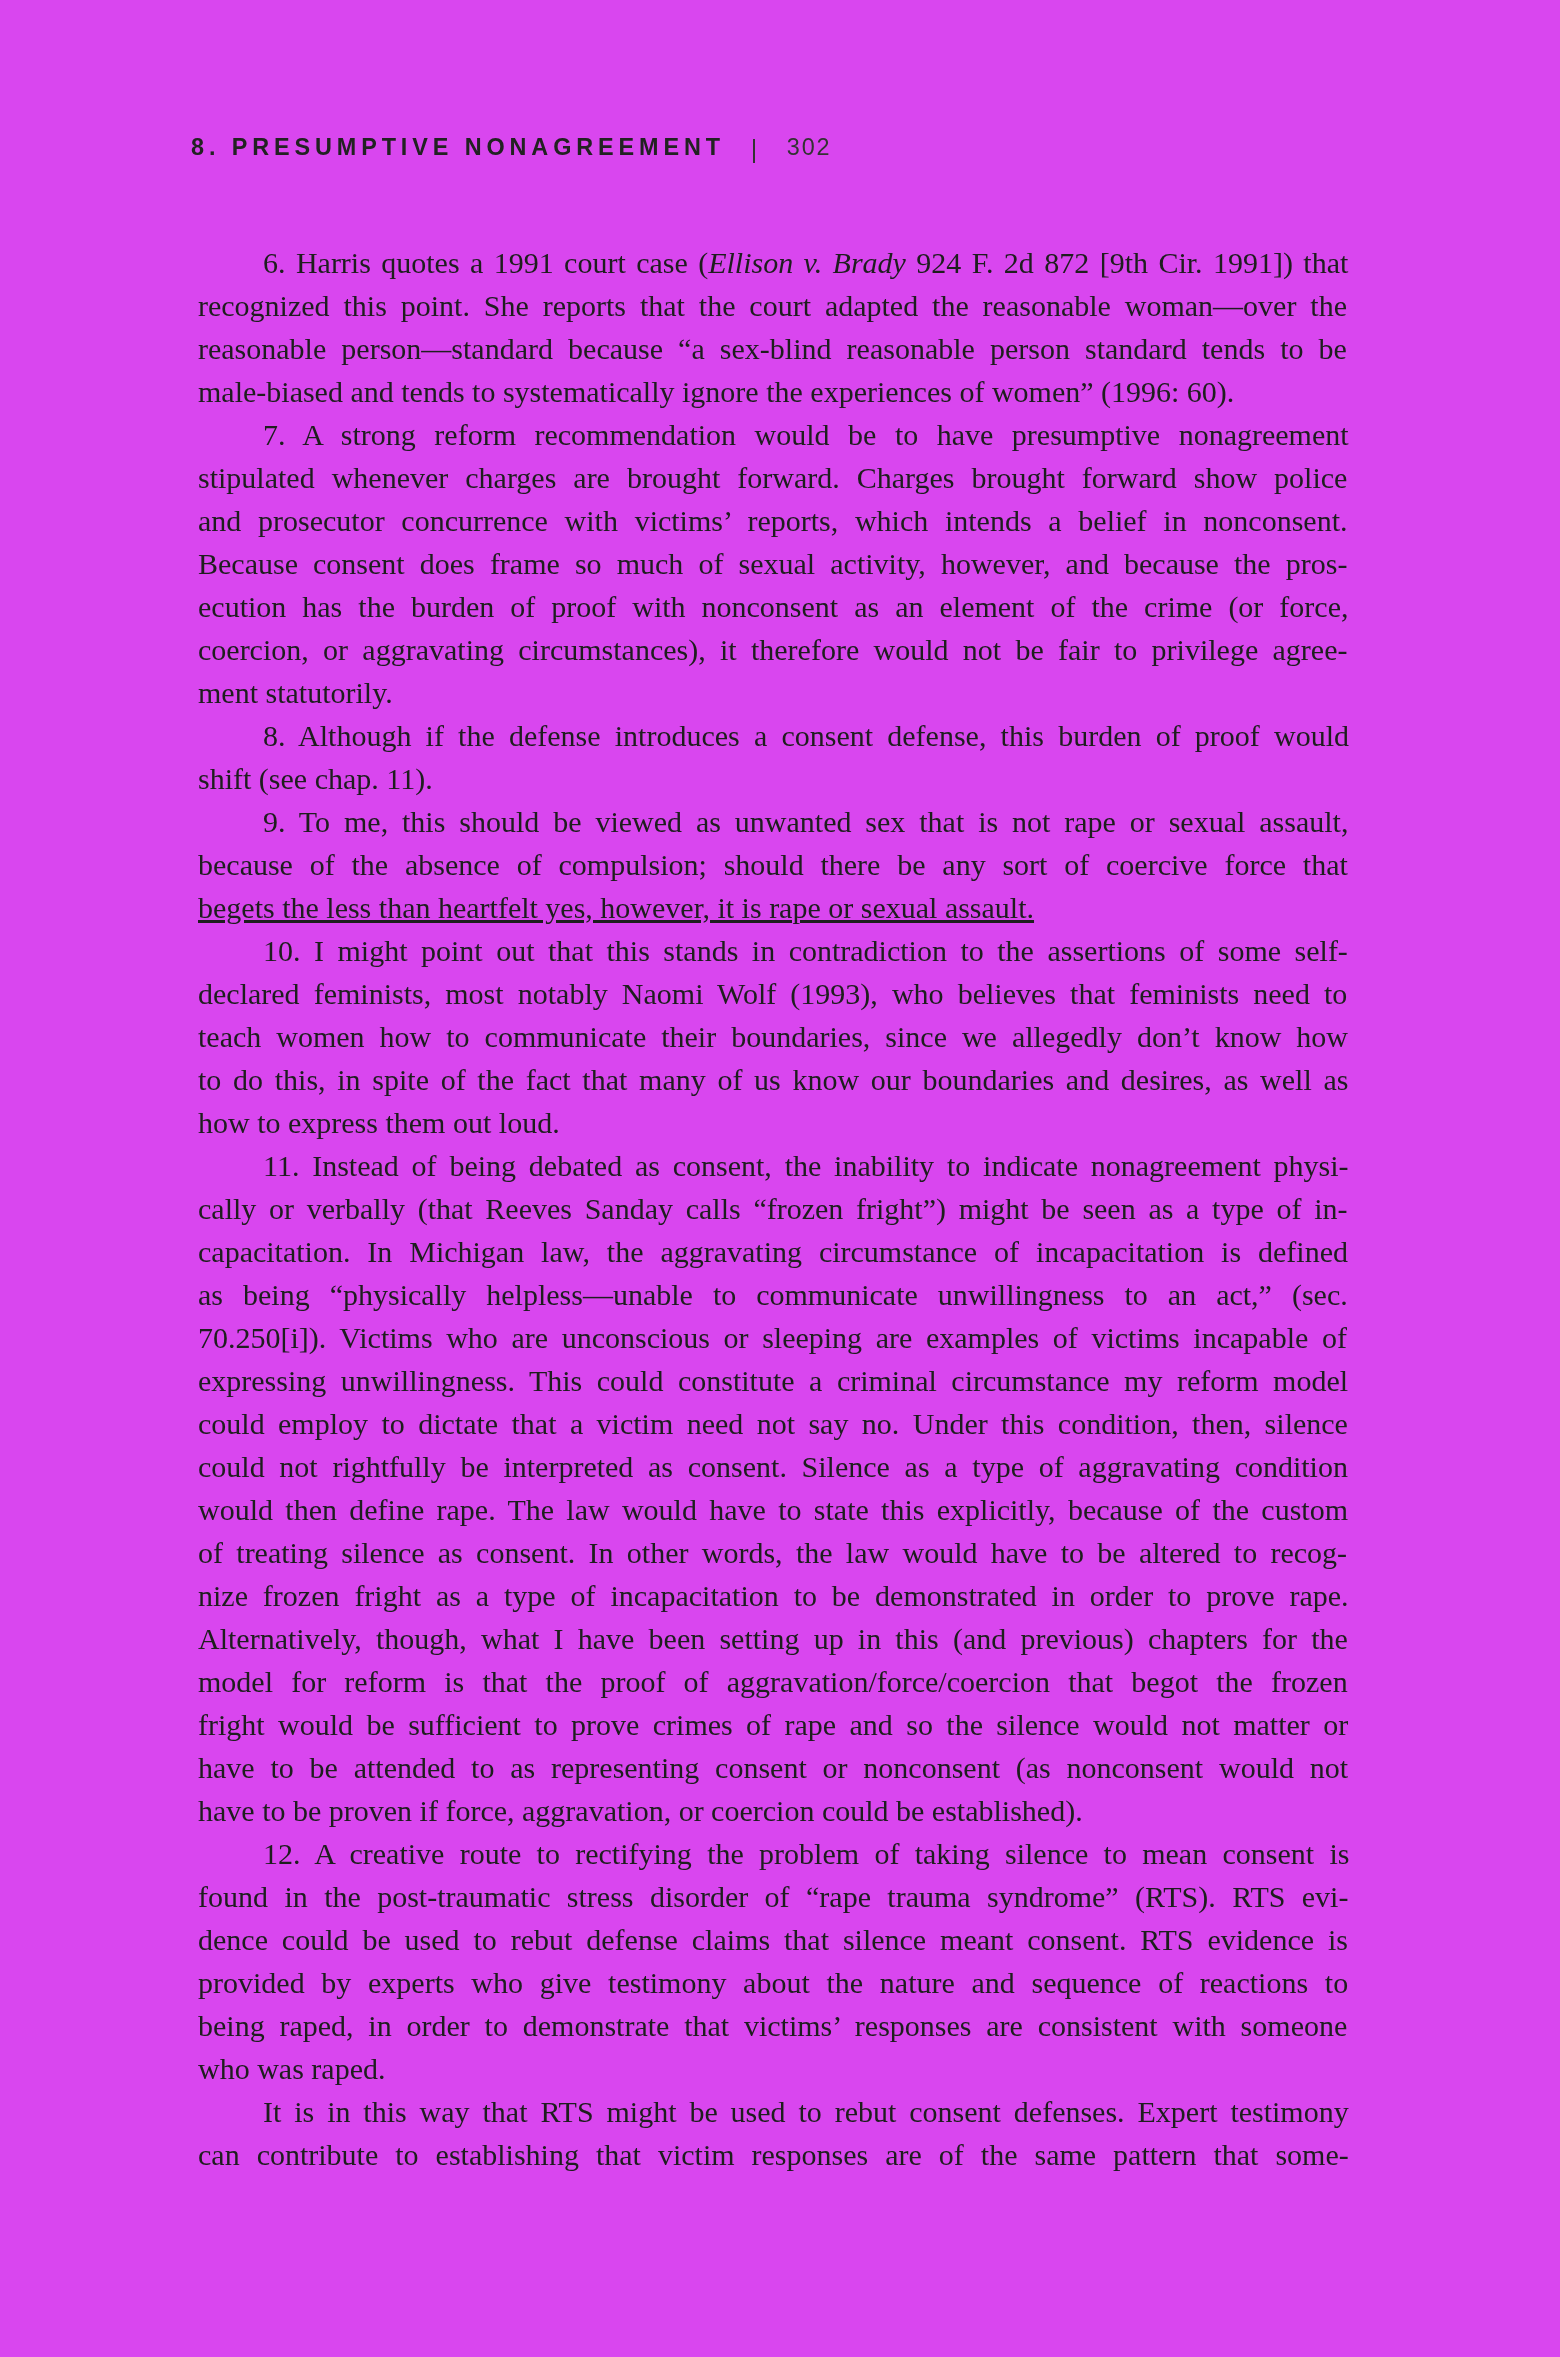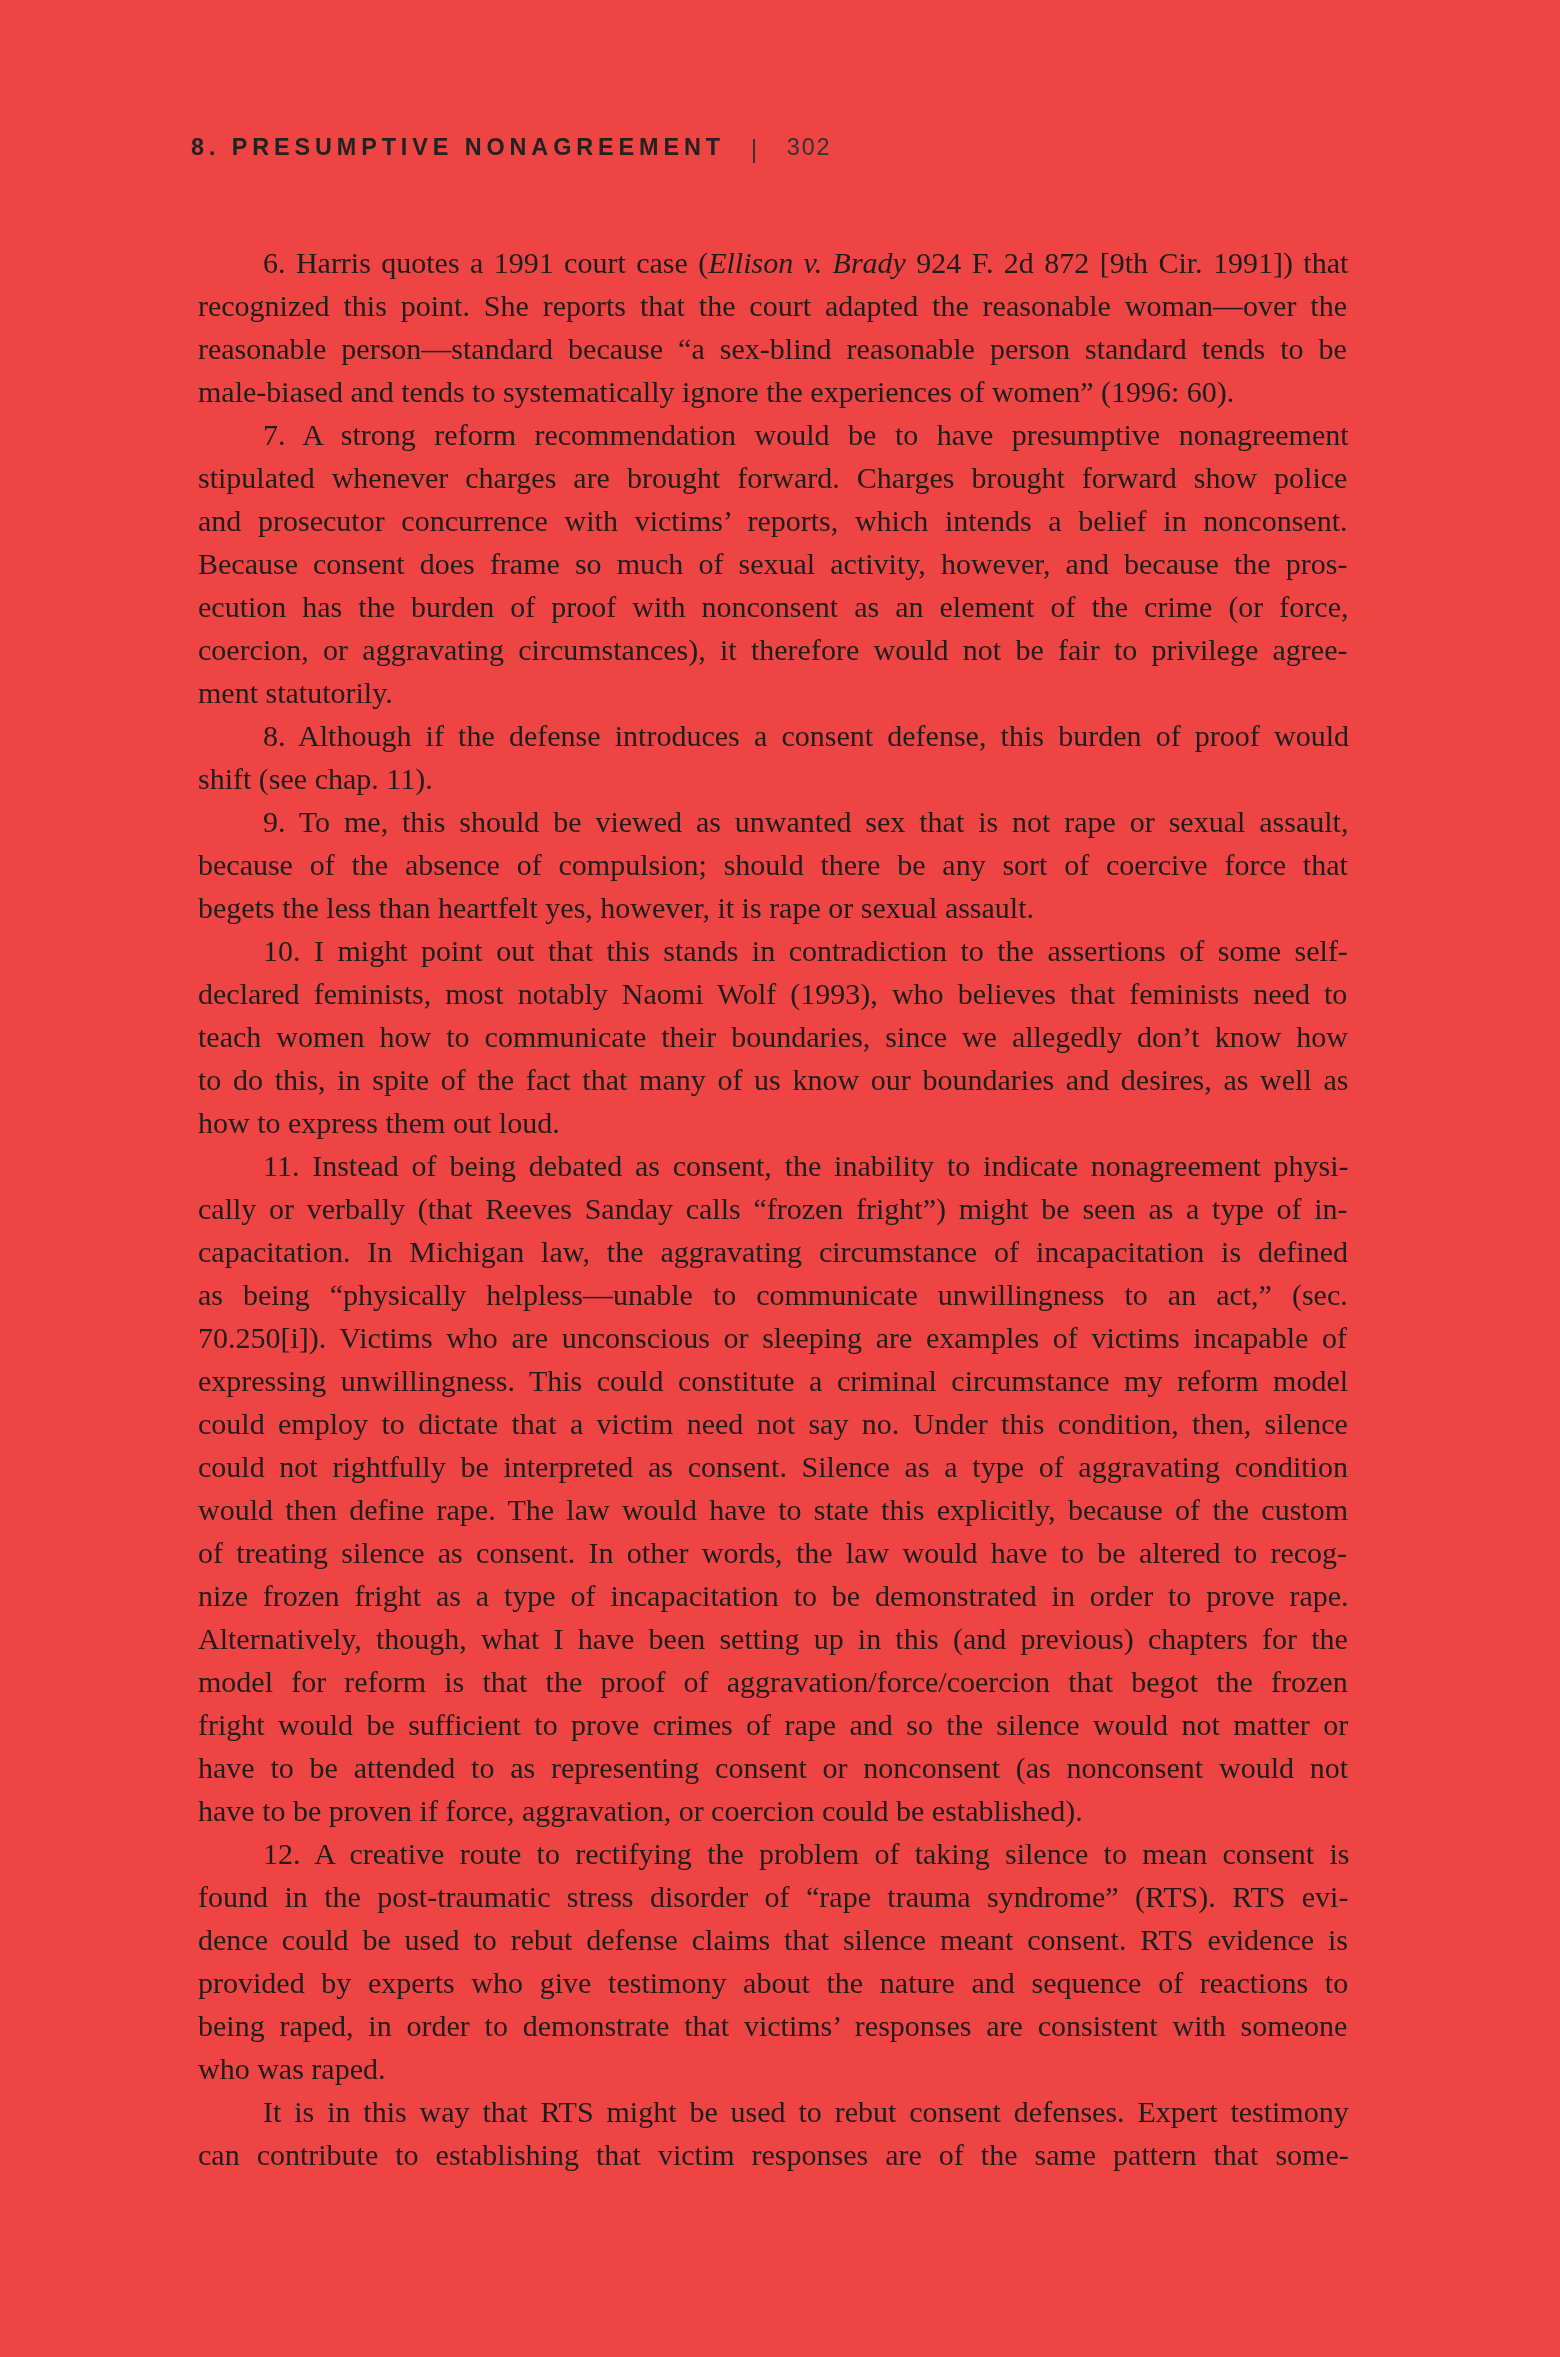--- a/index.html
+++ b/index.html
@@ -1,17 +1,17 @@
 <!DOCTYPE html>
 <html style="font-size:15px"><head>
   <meta charset="utf-8">
   <style>
     html, body { margin: 0; padding: 0; background: #ffffff; }
     body { width: 1561px; height: 2357px; position: relative; overflow: hidden; }
-    .page { position: absolute; left: 0; top: 0; width: 1561px; height: 2357px; background: #ef4444; }
+    .page { position: absolute; left: 0; top: 0; width: 1561px; height: 2357px; background: #d946ef; }
     .running-head {
       position: absolute; left: 191px; top: 131px; height: 32px;
       font-family: "Liberation Sans", sans-serif; font-size: 23.4px; color: #222;
       display: flex; align-items: center; white-space: nowrap;
     }
     .rh-title { font-weight: bold; letter-spacing: 4.9px; }
     .rh-sep { display: inline-block; width: 1.9px; height: 24px; background: #333; margin: 0 32px 0 28px; position: relative; top: 3.7px; }
     .rh-page { letter-spacing: 1.9px; color: #333; }
     .body-text {
       position: absolute; left: 190px; top: 241px; width: 1166px;
@@ -44,21 +44,21 @@
       <div class="line" style="white-space: nowrap; text-align-last: left; word-spacing: 9.5px;"><span>stipulated whenever charges are brought forward. Charges brought forward show police</span></div>
       <div class="line" style="white-space: nowrap; text-align-last: left; word-spacing: 9.2px;"><span>and prosecutor concurrence with victims’ reports, which intends a belief in nonconsent.</span></div>
       <div class="line" style="white-space: nowrap; text-align-last: left; word-spacing: 7.6px;"><span>Because consent does frame so much of sexual activity, however, and because the pros-</span></div>
       <div class="line" style="white-space: nowrap; text-align-last: left; word-spacing: 8.5px;"><span>ecution has the burden of proof with nonconsent as an element of the crime (or force,</span></div>
       <div class="line" style="white-space: nowrap; text-align-last: left; word-spacing: 6.8px;"><span>coercion, or aggravating circumstances), it therefore would not be fair to privilege agree-</span></div>
       <div class="line last" style="text-align-last: left; text-align: left;"><span>ment statutorily.</span></div>
       <div class="line indent" style="white-space: nowrap; text-align-last: left; word-spacing: 6.7px;"><span>8. Although if the defense introduces a consent defense, this burden of proof would</span></div>
       <div class="line last" style="text-align-last: left; text-align: left;"><span>shift (see chap. 11).</span></div>
       <div class="line indent" style="white-space: nowrap; text-align-last: left; word-spacing: 6.4px;"><span>9. To me, this should be viewed as unwanted sex that is not rape or sexual assault,</span></div>
       <div class="line" style="white-space: nowrap; text-align-last: left; word-spacing: 9.3px;"><span>because of the absence of compulsion; should there be any sort of coercive force that</span></div>
-      <div class="line last" style="text-align-last: left; text-align: left;"><span>begets the less than heartfelt yes, however, it is rape or sexual assault.</span></div>
+      <div class="line last" style="text-align-last: left; text-align: left; text-decoration: underline;"><span>begets the less than heartfelt yes, however, it is rape or sexual assault.</span></div>
       <div class="line indent" style="white-space: nowrap; text-align-last: left; word-spacing: 6px;"><span>10. I might point out that this stands in contradiction to the assertions of some self-</span></div>
       <div class="line" style="white-space: nowrap; text-align-last: left; word-spacing: 6.6px;"><span>declared feminists, most notably Naomi Wolf (1993), who believes that feminists need to</span></div>
       <div class="line" style="white-space: nowrap; text-align-last: left; word-spacing: 7.5px;"><span>teach women how to communicate their boundaries, since we allegedly don’t know how</span></div>
       <div class="line" style="white-space: nowrap; text-align-last: left; word-spacing: 4.2px;"><span>to do this, in spite of the fact that many of us know our boundaries and desires, as well as</span></div>
       <div class="line last" style="text-align-last: left; text-align: left;"><span>how to express them out loud.</span></div>
       <div class="line indent" style="white-space: nowrap; text-align-last: left; word-spacing: 5.3px;"><span>11. Instead of being debated as consent, the inability to indicate nonagreement physi-</span></div>
       <div class="line" style="white-space: nowrap; text-align-last: left; word-spacing: 5.2px;"><span>cally or verbally (that Reeves Sanday calls “frozen fright”) might be seen as a type of in-</span></div>
       <div class="line" style="white-space: nowrap; text-align-last: left; word-spacing: 9.4px;"><span>capacitation. In Michigan law, the aggravating circumstance of incapacitation is defined</span></div>
       <div class="line" style="white-space: nowrap; text-align-last: left; word-spacing: 12.5px;"><span>as being “physically helpless—unable to communicate unwillingness to an act,” (sec.</span></div>
       <div class="line" style="white-space: nowrap; text-align-last: left; word-spacing: 6.1px;"><span>70.250[i]). Victims who are unconscious or sleeping are examples of victims incapable of</span></div>

